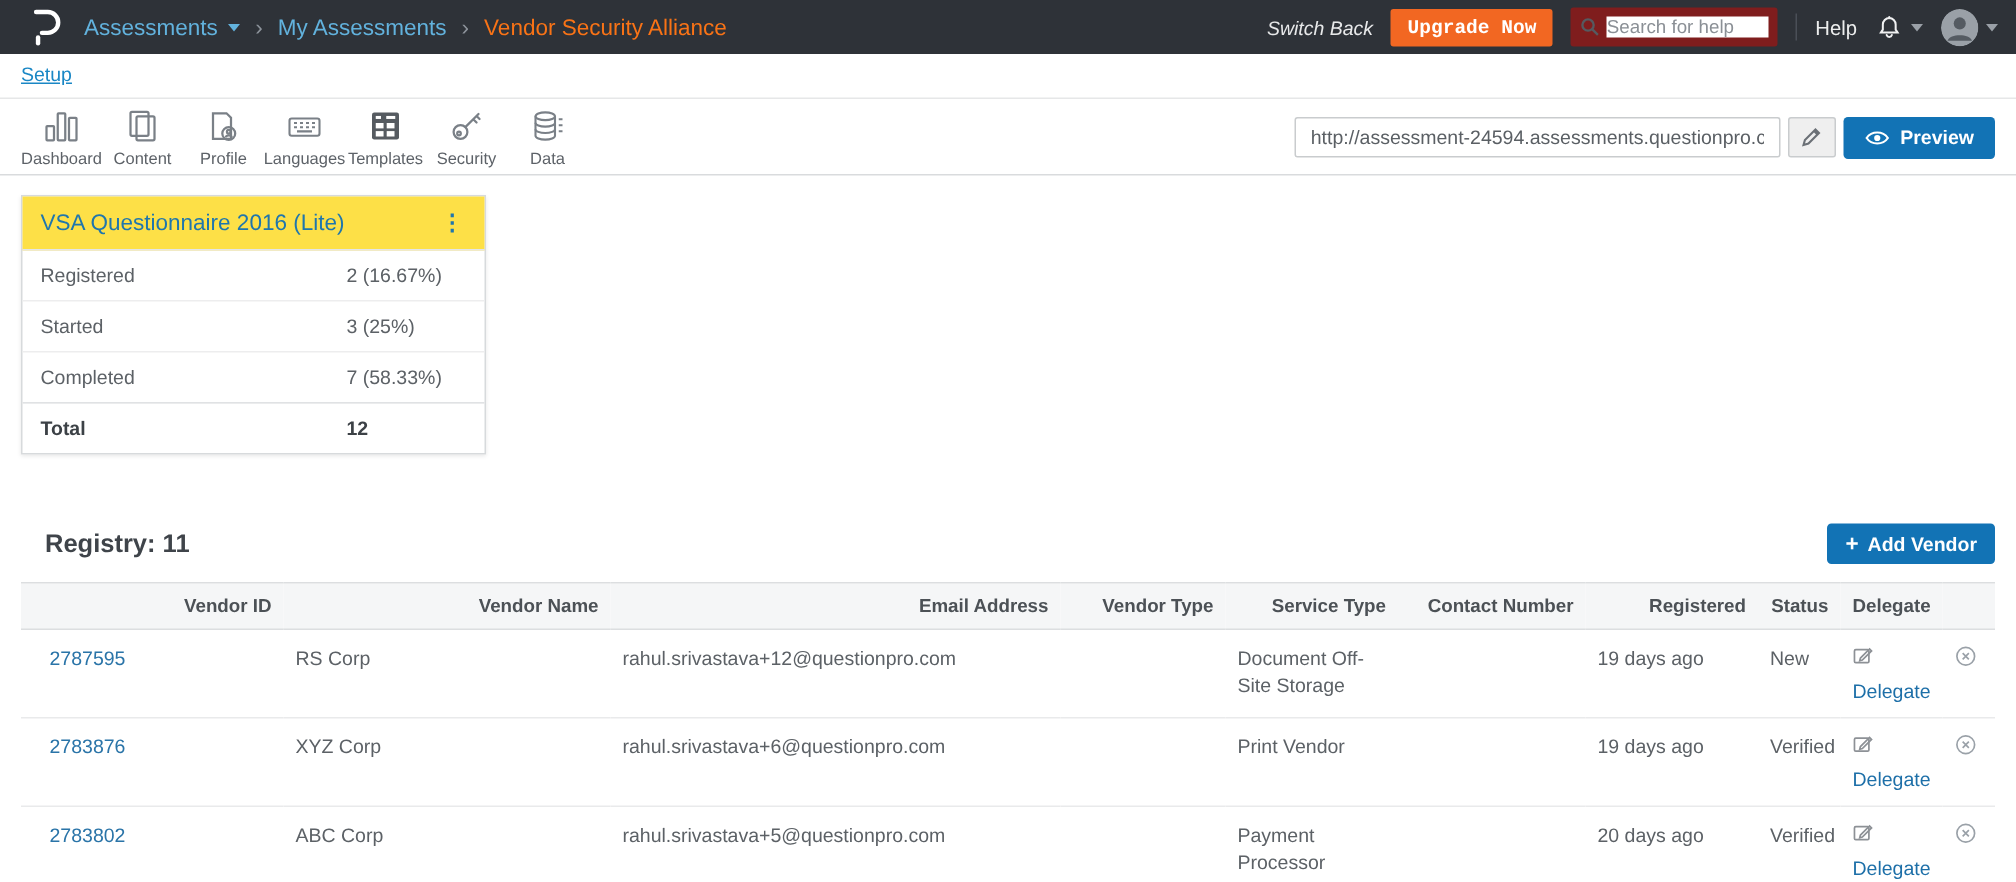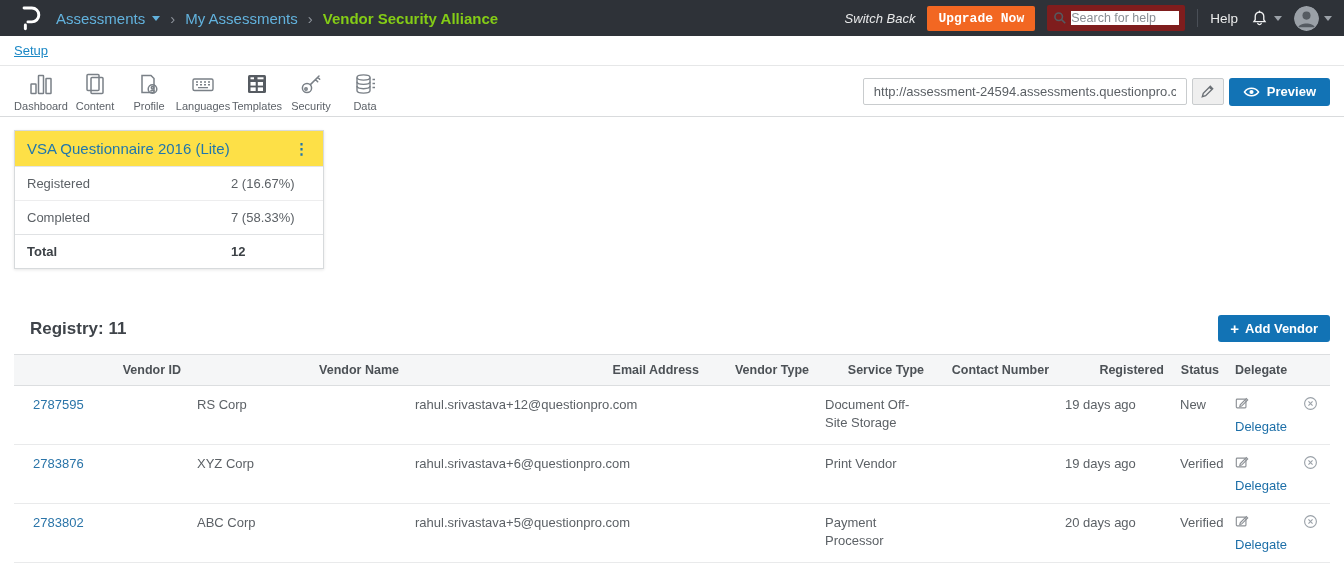--- a/index.html
+++ b/index.html
@@ -9,21 +9,21 @@
   
   .topbar { height: 36px; background: #2e3238; display: flex; align-items: center;
     padding: 0 12px; color: #fff; }
   .logo { width: 26px; height: 28px; display: flex; align-items: center; justify-content: center;
     margin: 0 12px 0 6px; cursor: pointer; }
   .crumbs { display: flex; align-items: center; gap: 10px; font-size: 15px; }
   .crumb-link { color: #62b2dd; text-decoration: none; display: flex; align-items: center; gap: 7px; cursor: pointer; }
   .caret { width: 0; height: 0; border-left: 4px solid transparent; border-right: 4px solid transparent;
     border-top: 5px solid currentColor; display: inline-block; }
   .crumb-sep { color: #8d939b; font-size: 15px; }
-  .crumb-current { color: #84cc16; font-weight: bold; }
+  .crumb-current { color: #f97316; }
   .top-right { margin-left: auto; display: flex; align-items: center; gap: 12px; }
   .switch-back { font-style: italic; font-size: 13px; color: #e8e9ea; cursor: pointer; }
   .upgrade-btn { background: #f26722; color: #fff; border: none; font-weight: bold;
     font-size: 13px; padding: 5px 11px; border-radius: 2px; cursor: pointer;
     font-family: Liberation Mono, monospace; }
   .searchbox { background: #7f1d1d; border-radius: 2px; height: 26px; width: 138px;
     display: flex; align-items: center; padding: 0 6px; gap: 4px; }
   .searchbox input { border: none; outline: none; font-size: 12.5px; width: 108px;
     color: #444; font-family: "Liberation Sans", sans-serif; }
   .searchbox input::placeholder { color: #8a8f95; }
@@ -239,20 +239,24 @@
 </div>
 
 <section class="stats-card">
   <div class="card-head">
     <span class="card-title">VSA Questionnaire 2016 (Lite)</span>
     <span class="kebab">⋮</span>
   </div>
   <div class="card-row">
     <span>Registered</span>
     <span>2 (16.67%)</span>
+  </div>
+  <div class="card-row">
+    <span>Started</span>
+    <span>3 (25%)</span>
   </div>
   <div class="card-row">
     <span>Completed</span>
     <span>7 (58.33%)</span>
   </div>
   <div class="card-row total">
     <span>Total</span>
     <span>12</span>
   </div>
 </section>

